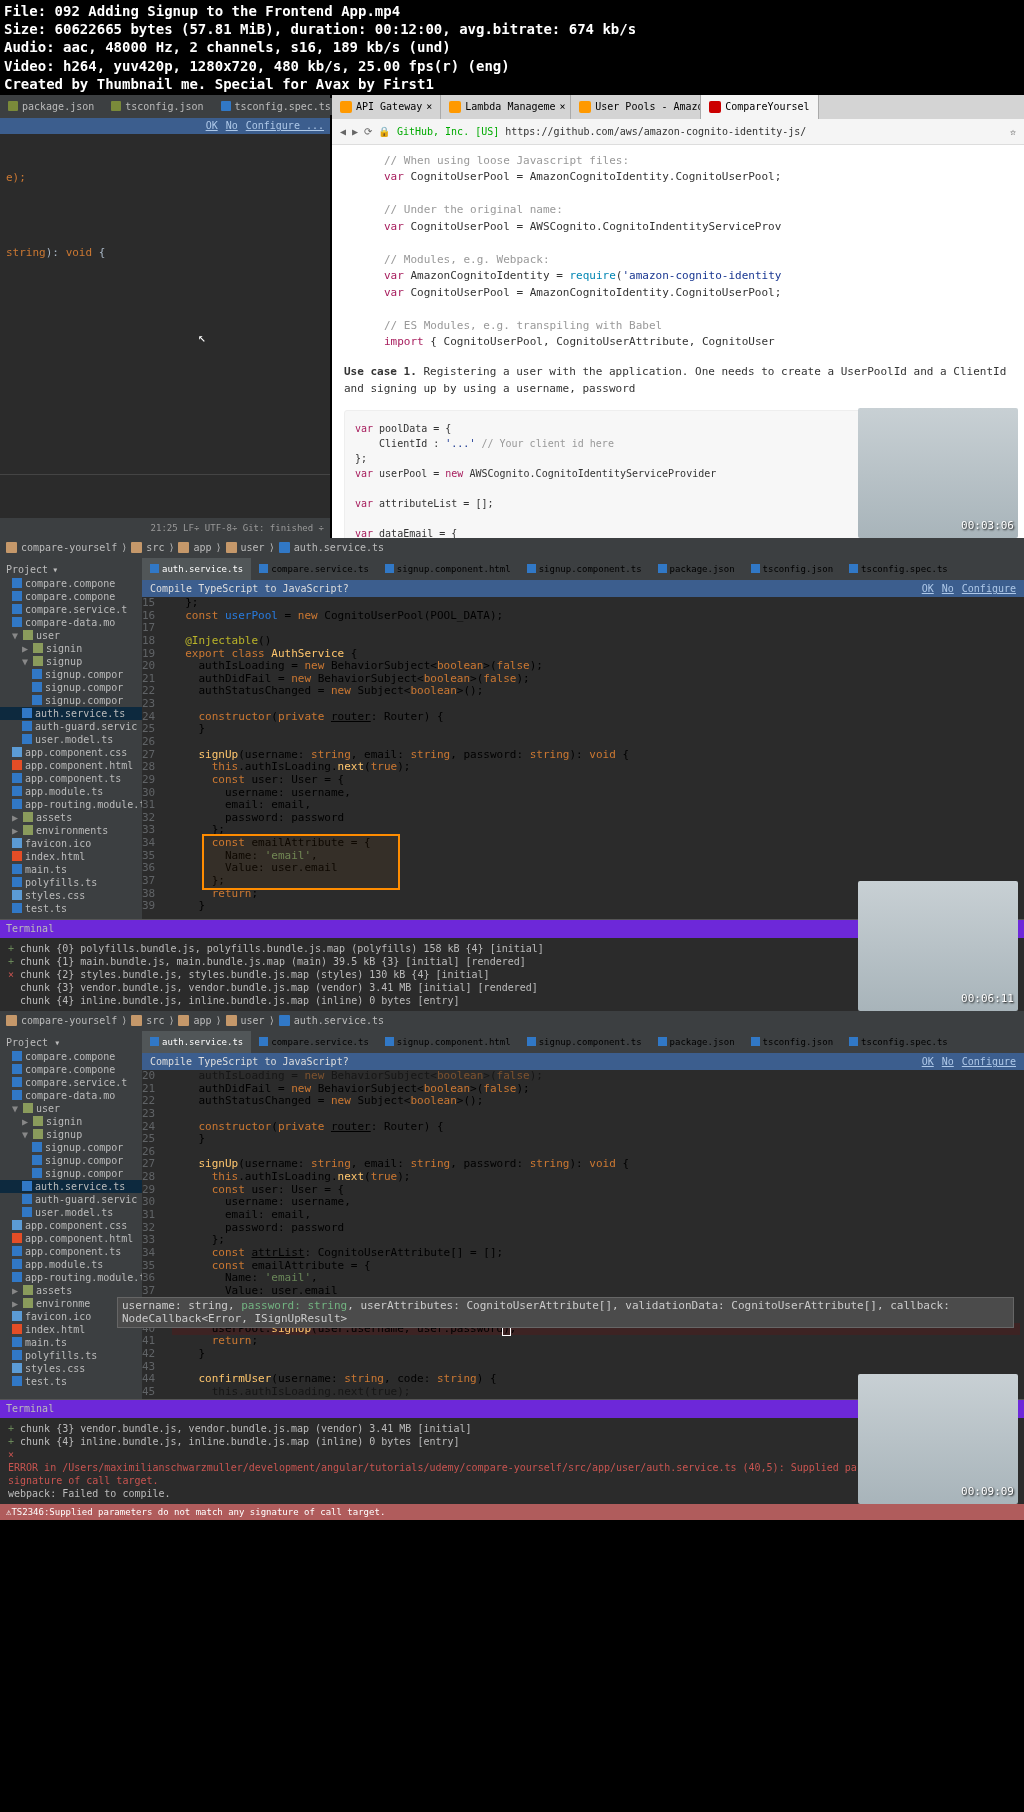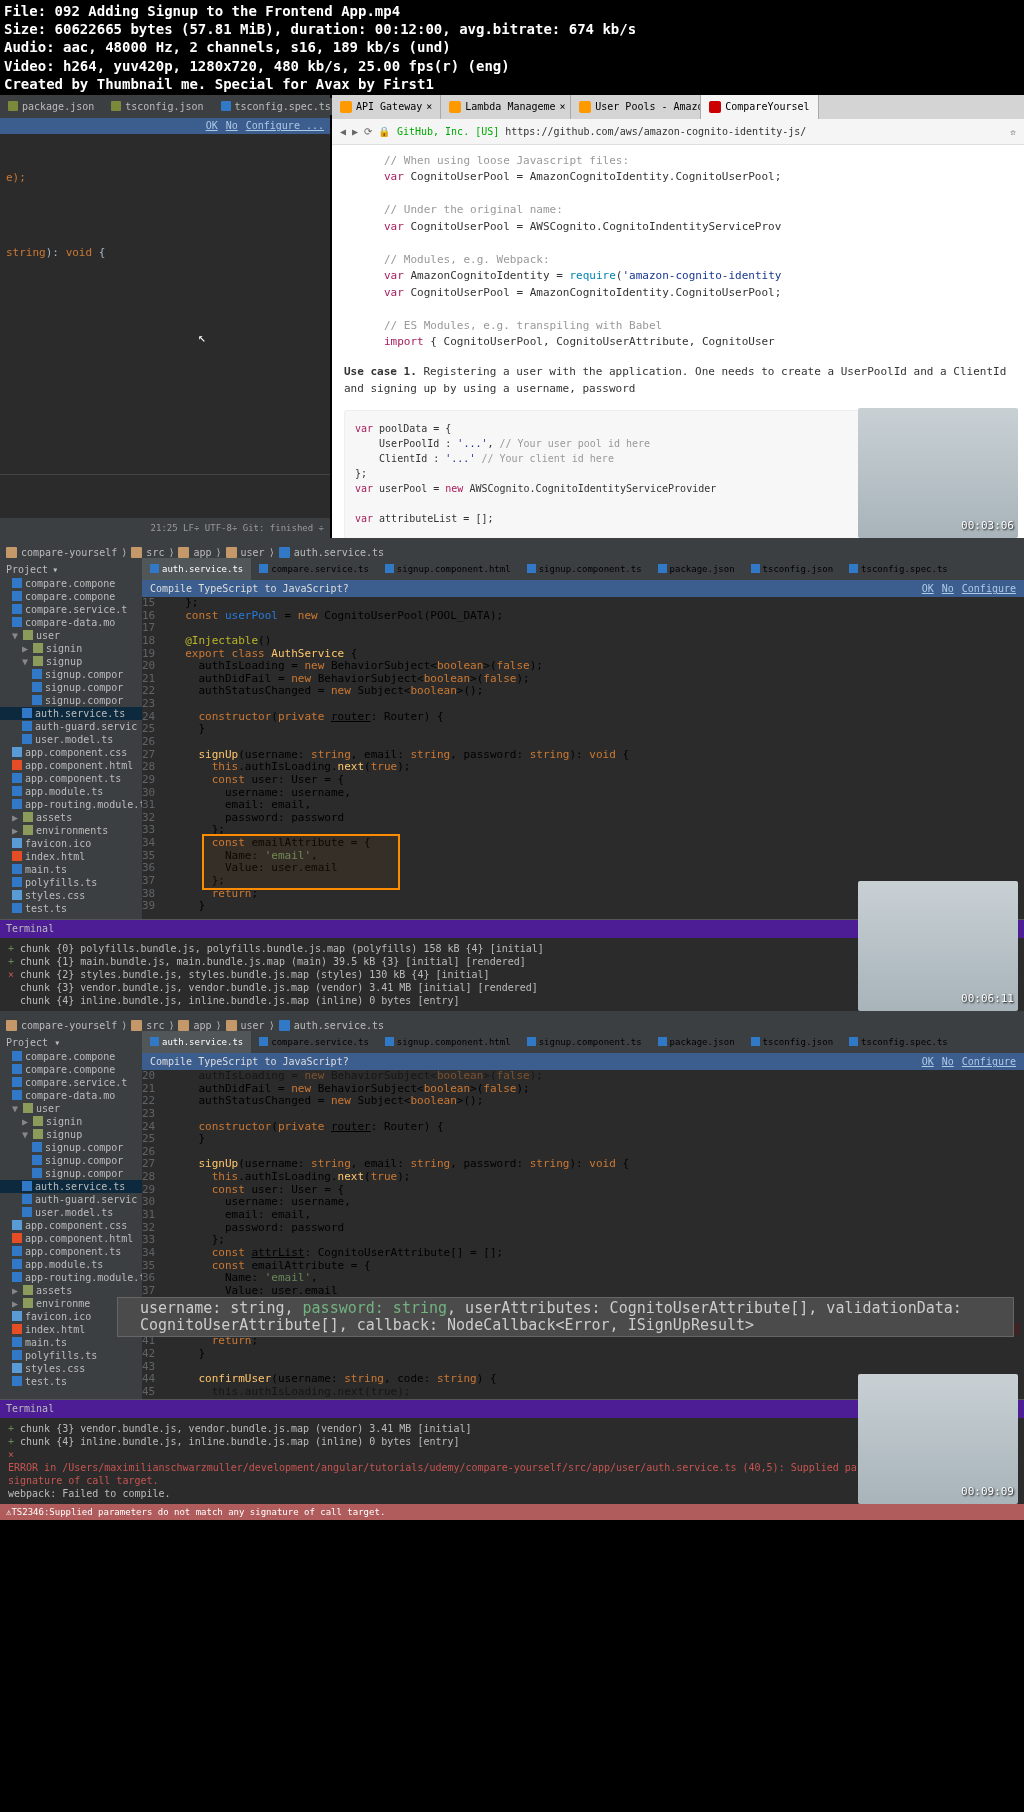--- a/index.html
+++ b/index.html
@@ -34,21 +34,21 @@
 .bcontent{padding:8px 12px;font-family:Consolas,monospace;font-size:11px;line-height:1.5;color:#333;overflow:hidden}
 .bcontent .bc{color:#999}
 .bcontent .bkw{color:#a71d5d}
 .bcontent .bstr{color:#183691}
 .bcontent .bfn{color:#0086b3}
 .bcontent .usecase{font-family:Arial,sans-serif;margin:12px 0}
 .bcontent .codeblock{background:#f7f7f7;padding:10px;border:1px solid #eee;border-radius:3px;margin-top:8px;font-size:10px}
 .camera{position:absolute;bottom:0;right:6px;width:160px;height:130px;background:#ddd;border-radius:2px}
 .camera .tc{position:absolute;bottom:6px;right:4px;color:#fff;font-size:11px;text-shadow:1px 1px 2px #000}
 .ide{width:1024px;background:#2b2b2b;position:relative}
-.ide-crumb{background:#3c3f41;height:20px;display:flex;align-items:flex-end;font-size:10px;color:#bbb;padding:0 6px;gap:4px}
+.ide-crumb{background:#3c3f41;height:20px;display:flex;align-items:center;font-size:10px;color:#bbb;padding:0 6px;gap:4px}
 .ide-crumb .fi2{width:11px;height:11px;background:#c5986a;border-radius:1px}
 .ide-body{display:flex}
 .sidebar{width:142px;background:#3c3f41;font-size:10px;color:#bbb;padding:4px 0}
 .sidebar .sbh{background:#3c3f41;padding:2px 6px;display:flex;align-items:center;gap:4px}
 .sidebar .itm{padding:1px 4px 1px 12px;display:flex;align-items:center;gap:3px;white-space:nowrap;overflow:hidden}
 .sidebar .itm.sel{background:#0d293e}
 .sidebar .itm .ic{width:10px;height:10px;flex-shrink:0}
 .sidebar .itm .ic.fold{background:#8a9b5c}
 .sidebar .itm .ic.ts{background:#3178c6}
 .sidebar .itm .ic.css{background:#5b9bd5}
@@ -59,28 +59,28 @@
 .code-tabs .ct{padding:3px 8px;display:flex;align-items:center;gap:3px;white-space:nowrap}
 .code-tabs .ct.active{background:#515658;color:#fff}
 .cprompt{background:#3c5e8e;height:17px;display:flex;align-items:center;justify-content:space-between;padding:0 8px;font-size:10px;color:#ddd}
 .cprompt .rt{display:flex;gap:8px}
 .cprompt .rt a{color:#aec8e8;text-decoration:underline;cursor:pointer}
 .code{display:flex;font-size:11px;line-height:1.15}
 .gutter{width:30px;text-align:left;padding-right:6px;color:#606366;user-select:none}
 .lines{flex:1;padding-right:4px;position:relative}
 .hl{position:absolute;border:2px solid #ff8c00;background:rgba(255,140,0,0.05)}
 .term{background:#2b2b2b;border-top:1px solid #555}
-.term-h{height:18px;background:#4c1d95;display:flex;align-items:center;padding:0 6px;font-size:10px;color:#bbb;justify-content:space-between}
+.term-h{height:18px;background:#6d28d9;display:flex;align-items:center;padding:0 6px;font-size:10px;color:#bbb;justify-content:space-between}
 .term-body{padding:4px 8px;font-size:10px;color:#bbb;line-height:1.3}
 .term-body .tg{display:flex;gap:6px}
 .term-body .plus{color:#6a8759}
 .term-body .ex{color:#c75450}
 .term-body .err{color:#c75450}
 .foot{background:#b05c5c;height:16px;font-size:9px;color:#fff;padding:1px 6px;display:flex;align-items:center}
-.hint{position:absolute;background:#4b4b4b;border:1px solid #666;padding:2px 22px;font-size:15px;color:#ccc}
+.hint{position:absolute;background:#4b4b4b;border:1px solid #666;padding:2px 4px;font-size:11px;color:#ccc}
 .hint .hp{color:#72b380}
 </style>
 </head>
 <body>
 
 <div class="header">
   <div>File: 092 Adding Signup to the Frontend App.mp4</div>
   <div>Size: 60622665 bytes (57.81 MiB), duration: 00:12:00, avg.bitrate: 674 kb/s</div>
   <div>Audio: aac, 48000 Hz, 2 channels, s16, 189 kb/s (und)</div>
   <div>Video: h264, yuv420p, 1280x720, 480 kb/s, 25.00 fps(r) (eng)</div>
@@ -160,21 +160,20 @@
         <div class="bc">// Modules, e.g. Webpack:</div>
         <div><span class="bkw">var</span> AmazonCognitoIdentity = <span class="bfn">require</span>(<span class="bstr">'amazon-cognito-identity</span></div>
         <div><span class="bkw">var</span> CognitoUserPool = AmazonCognitoIdentity.CognitoUserPool;</div>
         <br>
         <div class="bc">// ES Modules, e.g. transpiling with Babel</div>
         <div><span class="bkw">import</span> { CognitoUserPool, CognitoUserAttribute, CognitoUser </div>
       </div>
       <div class="usecase"><b>Use case 1.</b><span> Registering a user with the application. One needs to create a UserPoolId and a ClientId and signing up by using a username, password</span></div>
       <div class="codeblock">
         <div><span class="bkw">var</span> poolData = {</div>
-        <div>&nbsp;&nbsp;&nbsp;&nbsp;UserPoolId : <span class="bstr">'...'</span>, <span class="bc">// Your user pool id here</span></div>
         <div>&nbsp;&nbsp;&nbsp;&nbsp;ClientId : <span class="bstr">'...'</span> <span class="bc">// Your client id here</span></div>
         <div>};</div>
         <div><span class="bkw">var</span> userPool = <span class="bkw">new</span> AWSCognito.CognitoIdentityServiceProvider</div>
         <br>
         <div><span class="bkw">var</span> attributeList = [];</div>
         <br>
         <div><span class="bkw">var</span> dataEmail = {</div>
         <div>&nbsp;&nbsp;&nbsp;&nbsp;Name : <span class="bstr">'email'</span>,</div>
         <div>&nbsp;&nbsp;&nbsp;&nbsp;Value : <span class="bstr">'email@mydomain.com'</span></div>
         <div>};</div>

